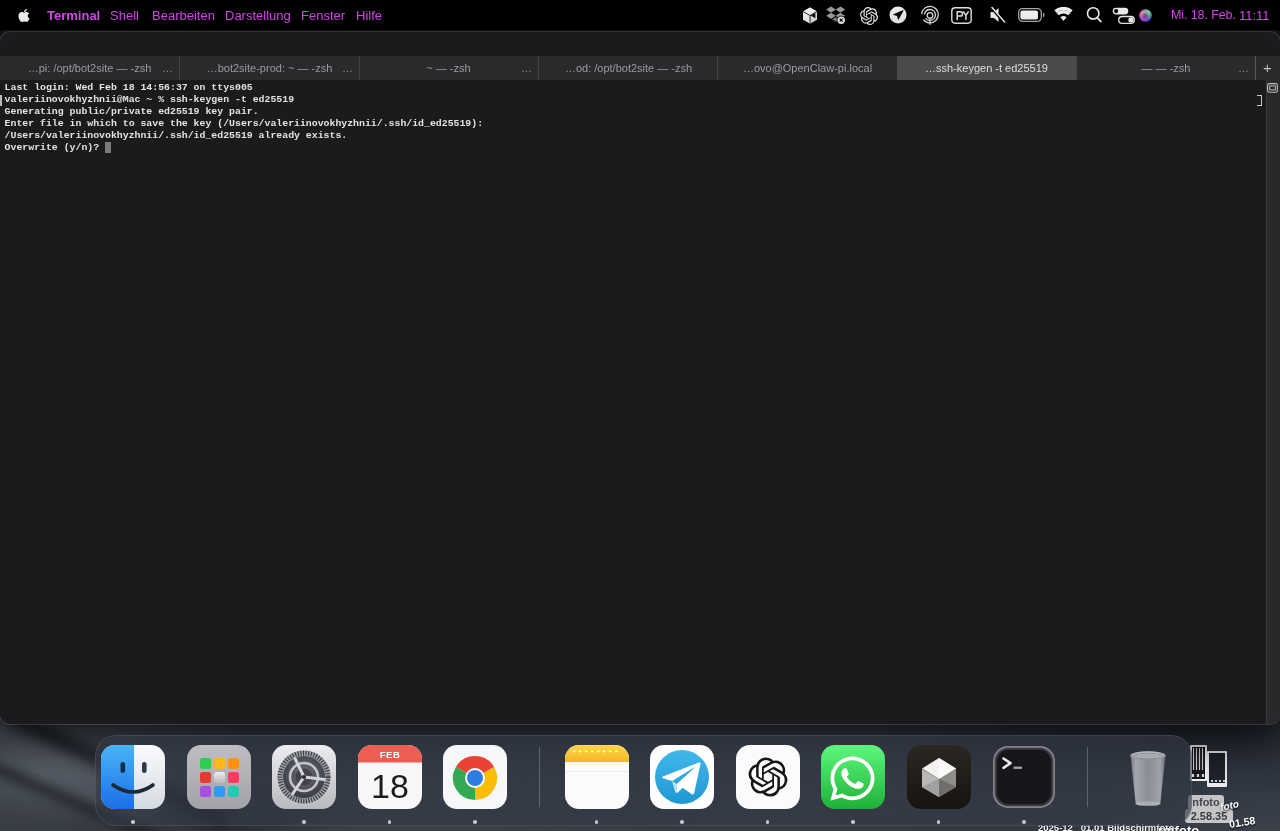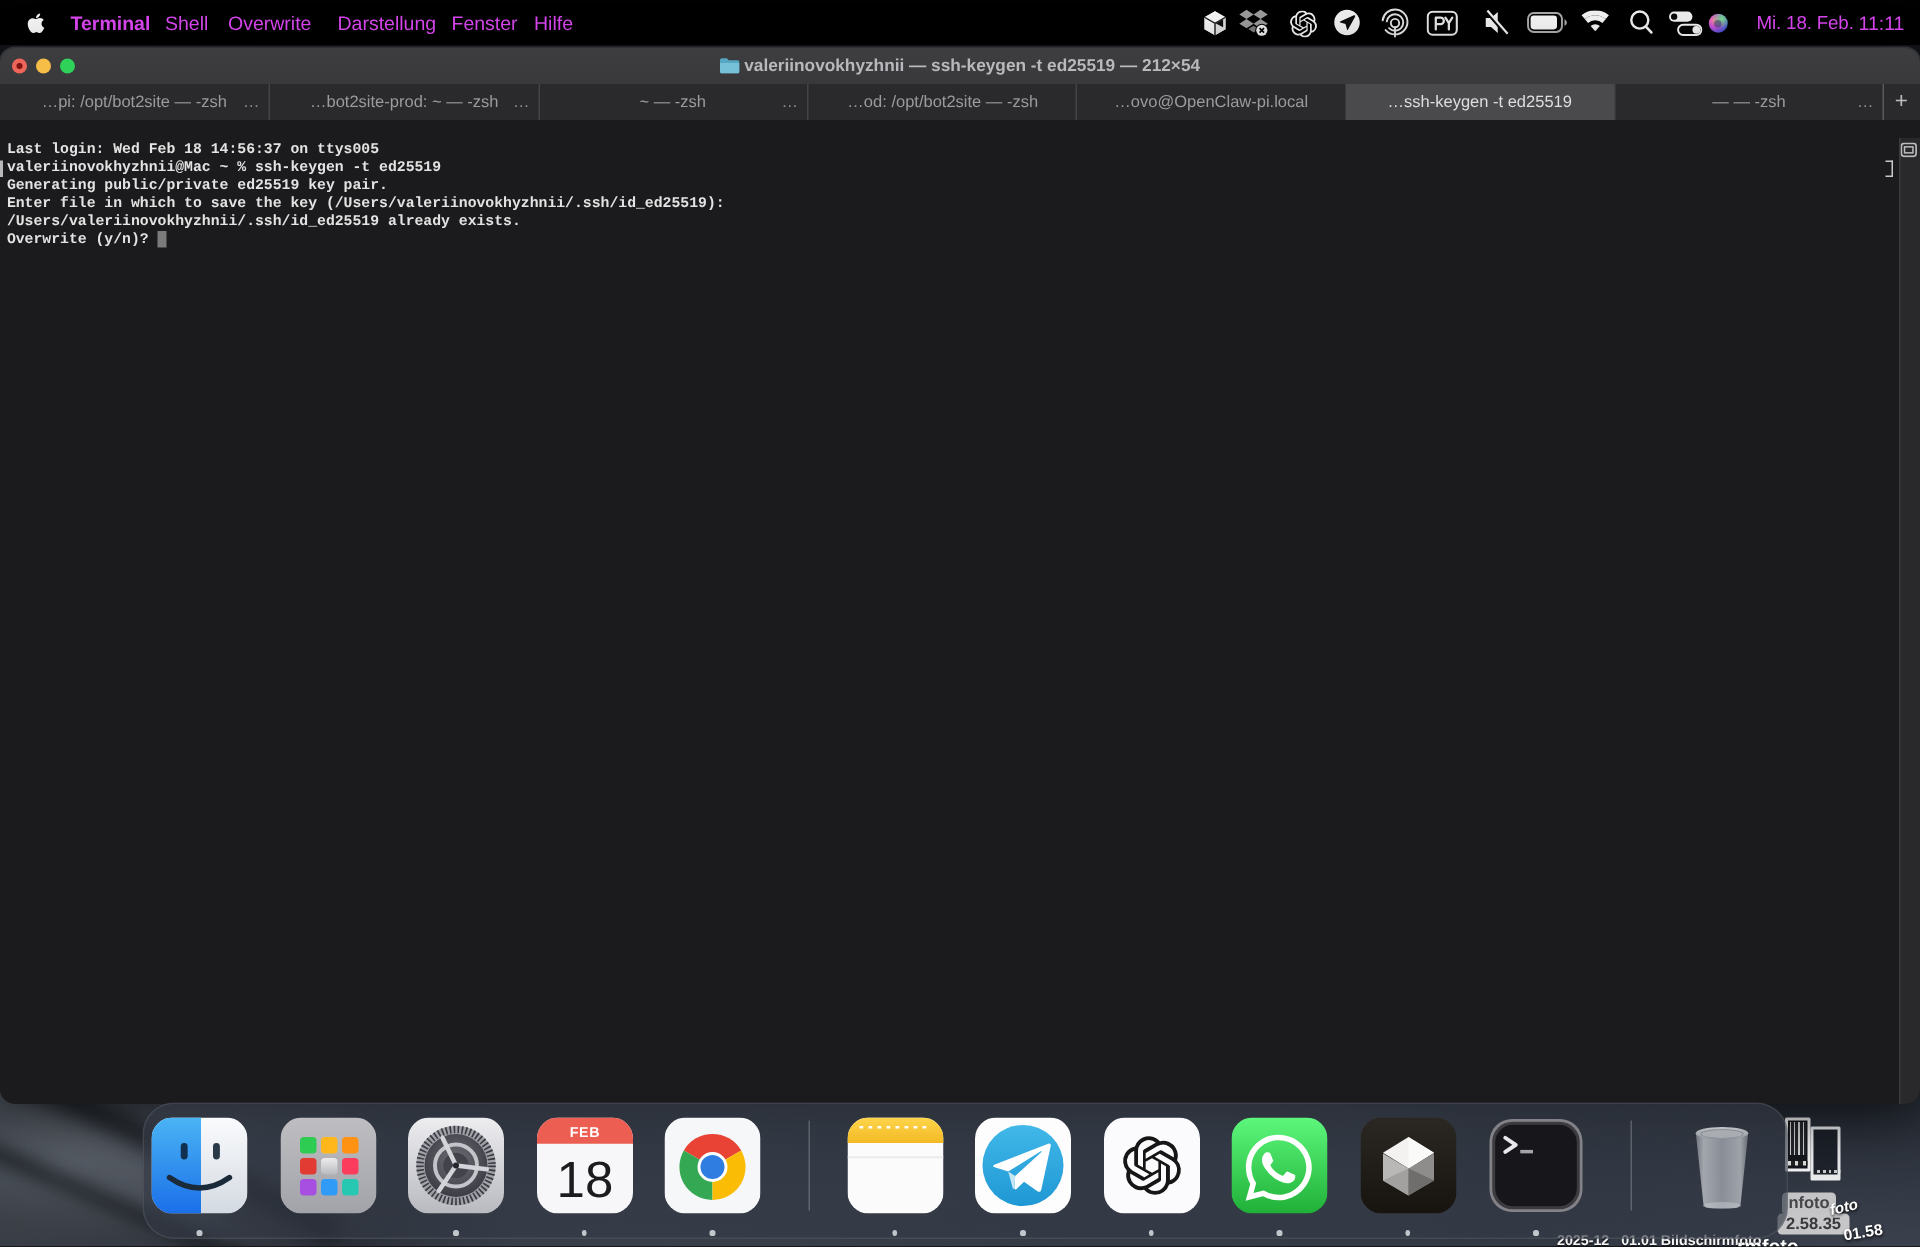--- a/index.html
+++ b/index.html
@@ -39,21 +39,21 @@
   .tab { position:absolute; top:0; height:24px; font-size:11px; color:#9b9b9f;
          text-align:center; line-height:25px; overflow:hidden; }
   .tab .dots { position:absolute; right:5px; top:0; color:#8f8f93; letter-spacing:1px; }
   .tsep { position:absolute; top:0; width:1px; height:24px; background:#434345; }
   #tabactive { background:#4a4a4c; color:#dededf; }
   #plusbtn { position:absolute; top:0; left:1255px; width:25px; height:24px; color:#bcbcbe;
              font-size:15px; text-align:center; line-height:24px; }
 
   
   #term { left:0; top:48px; width:1280px; height:644px; background:#1b1b1d;
-          border-radius:0 0 10px 10px; overflow:hidden;margin-top:12px; }
+          border-radius:0 0 10px 10px; overflow:hidden; }
   .trow { position:absolute; left:4.6px; width:1270px; height:12px; line-height:12px;
           font-family:"Liberation Mono", monospace; font-weight:bold; font-size:9.85px;
           color:#e3e3e3; white-space:pre; }
   #gutter { position:absolute; left:1266px; top:0; width:14px; height:644px;
             background:#29292b; border-left:1px solid #3a3a3c; }
   #markL { position:absolute; left:0; top:15px; width:1.5px; height:11px; background:#b9b9b9; }
   #markR { position:absolute; left:1257px; top:15px; width:5px; height:10.5px;
            border-top:1.6px solid #c9c9c9; border-bottom:1.6px solid #c9c9c9; border-right:1.8px solid #c9c9c9; }
   .cur { background:#7b7b7b; }
 
@@ -91,21 +91,21 @@
   <div style="position:absolute;left:6px;top:72px;width:150px;height:26px;background:rgba(130,136,144,.2);transform:rotate(25deg);filter:blur(9px)"></div>
   <div style="position:absolute;left:20px;top:125px;width:260px;height:14px;background:rgba(120,126,134,.16);transform:rotate(22deg);filter:blur(8px)"></div>
 </div>
 
 <div class="abs" id="menubar">
   <svg class="abs" style="left:18px;top:7.5px" width="12" height="15" viewBox="0 0 384 512">
     <path fill="#f2f2f2" d="M318.7 268.7c-.2-36.7 16.4-64.4 50-84.8-18.8-26.9-47.2-41.7-84.7-44.6-35.5-2.8-74.3 20.7-88.5 20.7-15 0-49.4-19.7-76.4-19.7C63.3 141.2 4 184.8 4 273.5q0 39.3 14.4 81.2c12.8 36.7 59 126.7 107.2 125.2 25.2-.6 43-17.9 75.8-17.9 31.8 0 48.3 17.9 76.4 17.9 48.6-.7 90.4-82.5 102.6-119.3-65.2-30.7-61.7-90-61.7-91.9zm-56.6-164.2c27.3-32.4 24.8-61.9 24-72.5-24.1 1.4-52 16.4-67.9 34.9-17.5 19.8-27.8 44.3-25.6 71.9 26.1 2 49.9-11.4 69.5-34.3z"></path>
   </svg>
   <span class="mi b" style="left:47px">Terminal</span>
   <span class="mi" style="left:110px">Shell</span>
-  <span class="mi" style="left:152px">Overwrite</span>
+  <span class="mi" style="left:152px">Bearbeiten</span>
   <span class="mi" style="left:225px">Darstellung</span>
   <span class="mi" style="left:301px">Fenster</span>
   <span class="mi" style="left:356px">Hilfe</span>
 
   <svg class="abs" style="left:802px;top:7px" width="16" height="17" viewBox="0 0 16 17">
     <polygon points="8,0.5 15,4.5 15,12.5 8,16.5 1,12.5 1,4.5" fill="#ececec"></polygon>
     <polygon points="8,0.5 15,4.5 8,8.5 1,4.5" fill="#f4f4f4"></polygon>
     <polygon points="8,8.5 15,4.5 15,12.5 8,16.5" fill="#dcdcdc"></polygon>
     <polygon points="13.4,5.9 8.6,8.6 13.4,11.2" fill="#101010"></polygon>
     <polygon points="8,8.5 8,16.5 1,12.5 1,4.5" fill="#f0f0f0"></polygon>
@@ -187,29 +187,20 @@
     </defs>
     <circle cx="6.5" cy="6.5" r="6.3" fill="url(#sirA)"></circle>
     <circle cx="6.5" cy="6.5" r="6.3" fill="url(#sirB)"></circle>
     <circle cx="6.2" cy="6.8" r="2.5" fill="#27355c" opacity=".5"></circle>
   </svg>
   <span class="mi" style="left:1171px;font-size:12.5px;letter-spacing:-0.1px">Mi. 18. Feb.</span>
   <span class="mi" style="left:1239px;font-size:13px">11:11</span>
 </div>
 
 <div class="abs" id="win">
-  <div class="abs" id="titlebar">
-    <div class="tl" style="left:7.5px;background:radial-gradient(circle at 50% 50%, #7e1410 0 1.7px, #ef655a 2.4px)"></div>
-    <div class="tl" style="left:24.2px;background:#f6bd47"></div>
-    <div class="tl" style="left:40.4px;background:#2fd158"></div>
-    <div id="title"><svg style="vertical-align:-2px" width="13" height="11" viewBox="0 0 13 11">
-          <path fill="#57a6c2" d="M0 2.2C0 1.4.6.8 1.4.8h3.2l1.2 1.4h5.8c.8 0 1.4.6 1.4 1.4v6c0 .8-.6 1.4-1.4 1.4H1.4C.6 11 0 10.4 0 9.6z"></path>
-          <path fill="#76c0d8" d="M0 4h13v5.6c0 .8-.6 1.4-1.4 1.4H1.4C.6 11 0 10.4 0 9.6z"></path>
-        </svg> valeriinovokhyzhnii — ssh-keygen -t ed25519 — 212×54</div>
-  </div>
   <div class="abs" id="tabbar">
     <div class="tab" style="left:0;width:179px">…pi: /opt/bot2site — -zsh<span class="dots">…</span></div>
     <div class="tab" style="left:180px;width:179px">…bot2site-prod: ~ — -zsh<span class="dots">…</span></div>
     <div class="tab" style="left:359px;width:179px">~ — -zsh<span class="dots">…</span></div>
     <div class="tab" style="left:539px;width:179px">…od: /opt/bot2site — -zsh</div>
     <div class="tab" style="left:718px;width:179px">…ovo@OpenClaw-pi.local</div>
     <div class="tab" id="tabactive" style="left:897px;width:179px">…ssh-keygen -t ed25519</div>
     <div class="tab" style="left:1077px;width:178px">— — -zsh<span class="dots">…</span></div>
     <div class="tsep" style="left:179px"></div>
     <div class="tsep" style="left:359px"></div>

